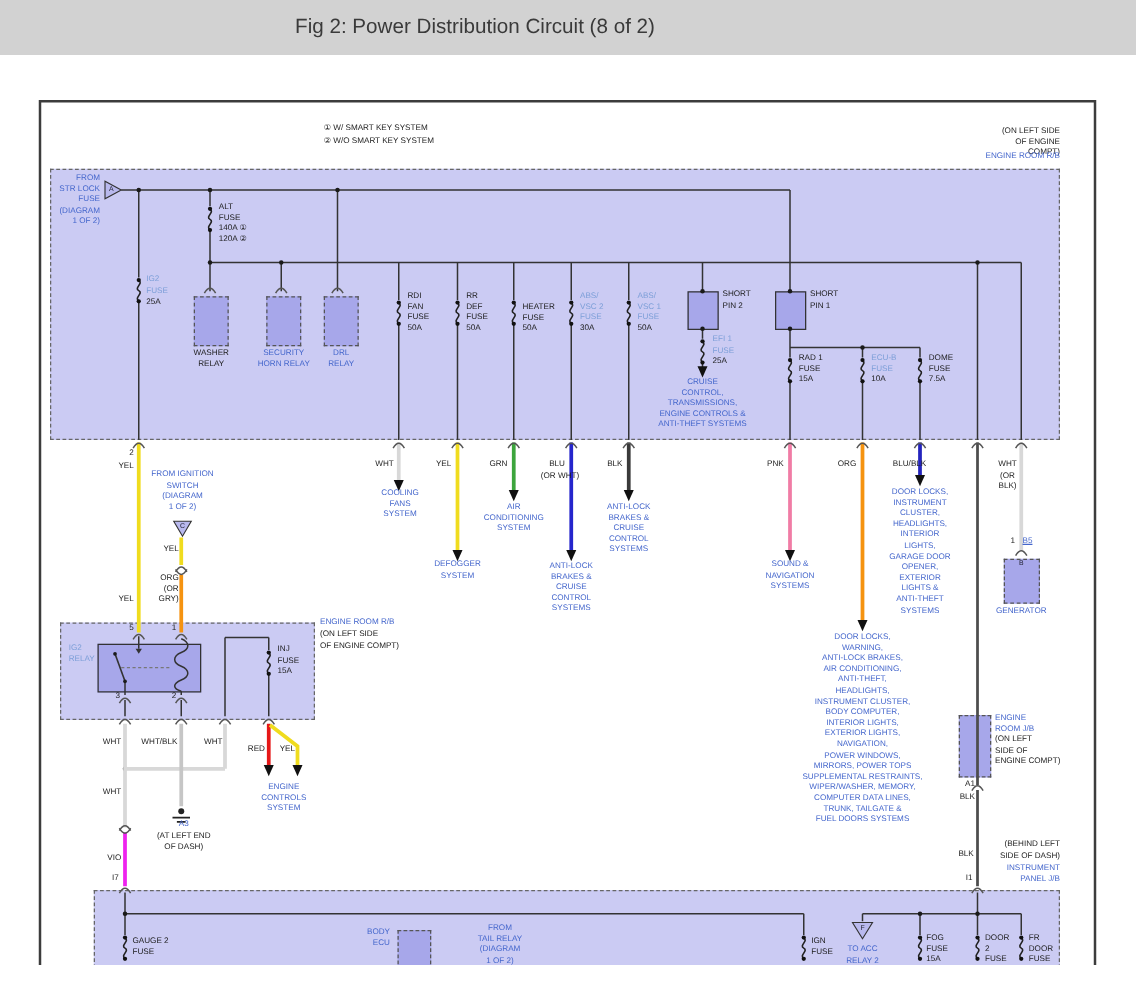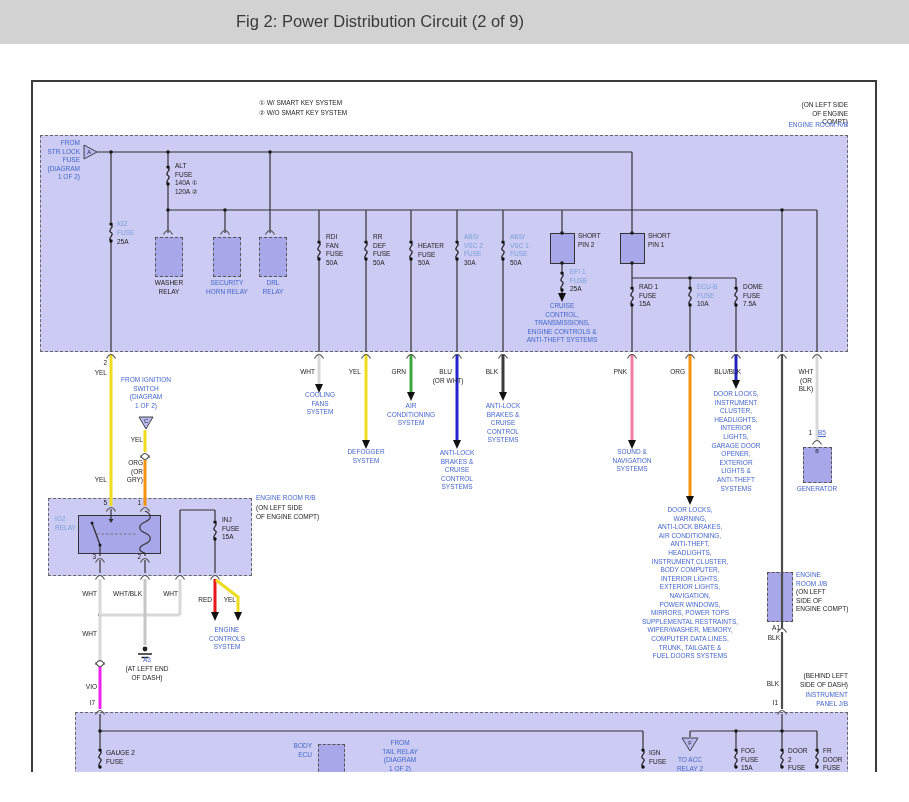--- a/index.html
+++ b/index.html
@@ -18,21 +18,21 @@
   .r{transform:translateX(-100%);text-align:right;}
   .b{color:#4466cc;}
   .lb{color:#7d9fd8;}
   .tiny{font-size:5.5px;line-height:6px;}
   .u{text-decoration:underline;}
 </style>
 </head>
 <body>
 
 <div class="titlebar"></div>
-<div class="title c" style="left:380px;top:11px;">Fig 2: Power Distribution Circuit (2 of 9)</div>
+<div class="title c" style="left:380px;top:11px;">Fig 2: Power Distribution Circuit (8 of 2)</div>
 
 <div class="stage">
   <div class="outer"></div>
 
   <div class="box" style="left:40px;top:135px;width:806px;height:215px;"></div>
   <div class="box" style="left:48px;top:498px;width:202px;height:76px;"></div>
   <div class="box" style="left:75px;top:712px;width:771px;height:120px;"></div>
   <div class="comp dash" style="left:155px;top:237px;width:26px;height:38px;"></div>
   <div class="comp dash" style="left:213px;top:237px;width:26px;height:38px;"></div>
   <div class="comp dash" style="left:259px;top:237px;width:26px;height:38px;"></div>

